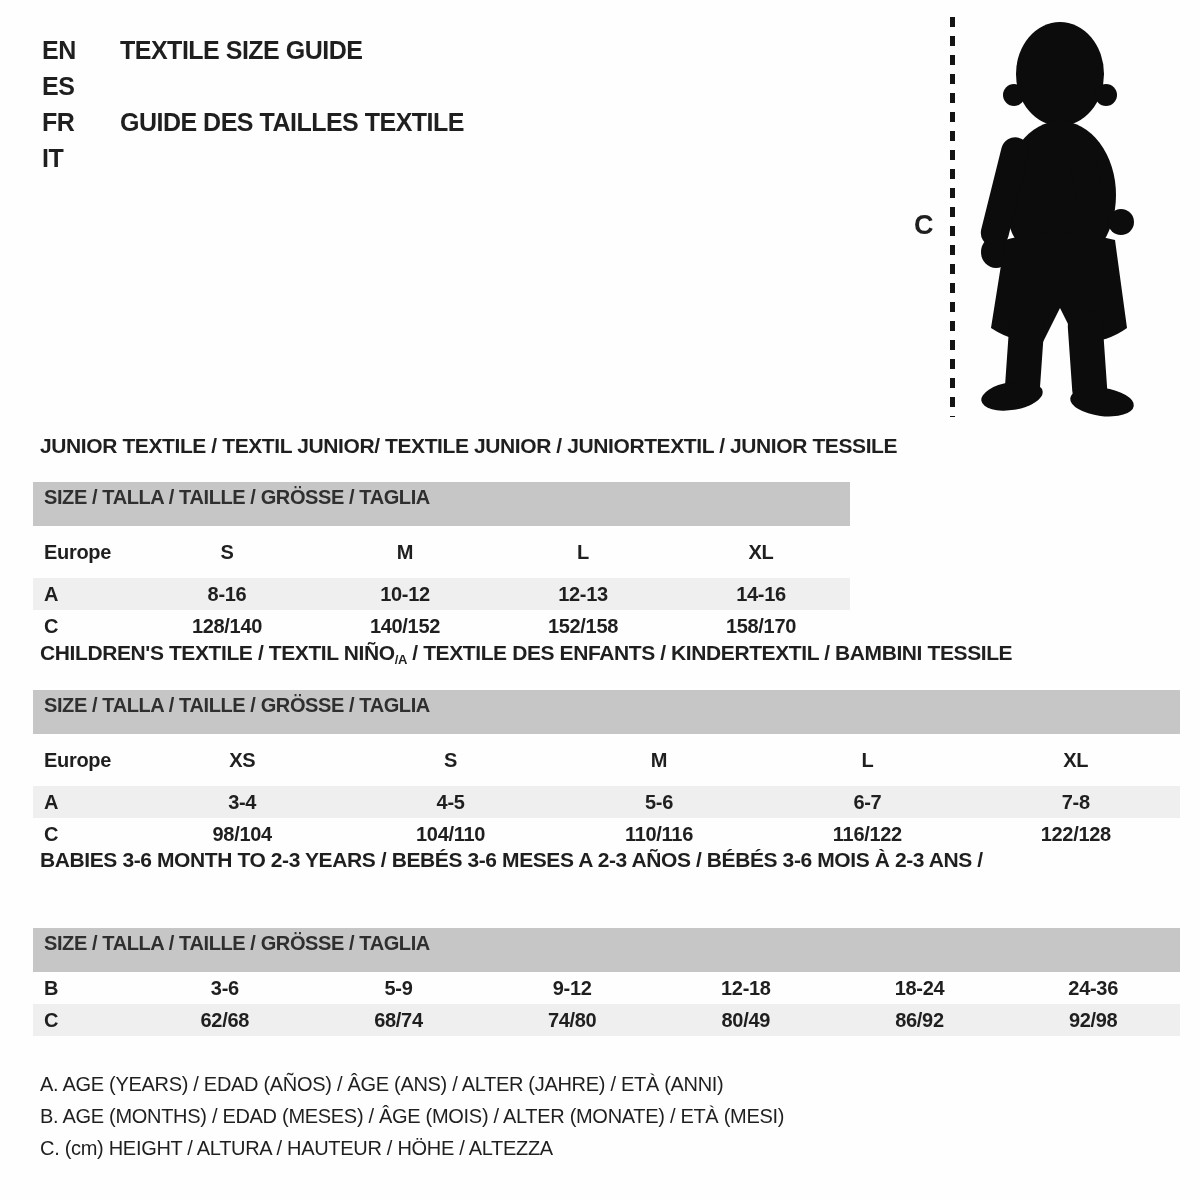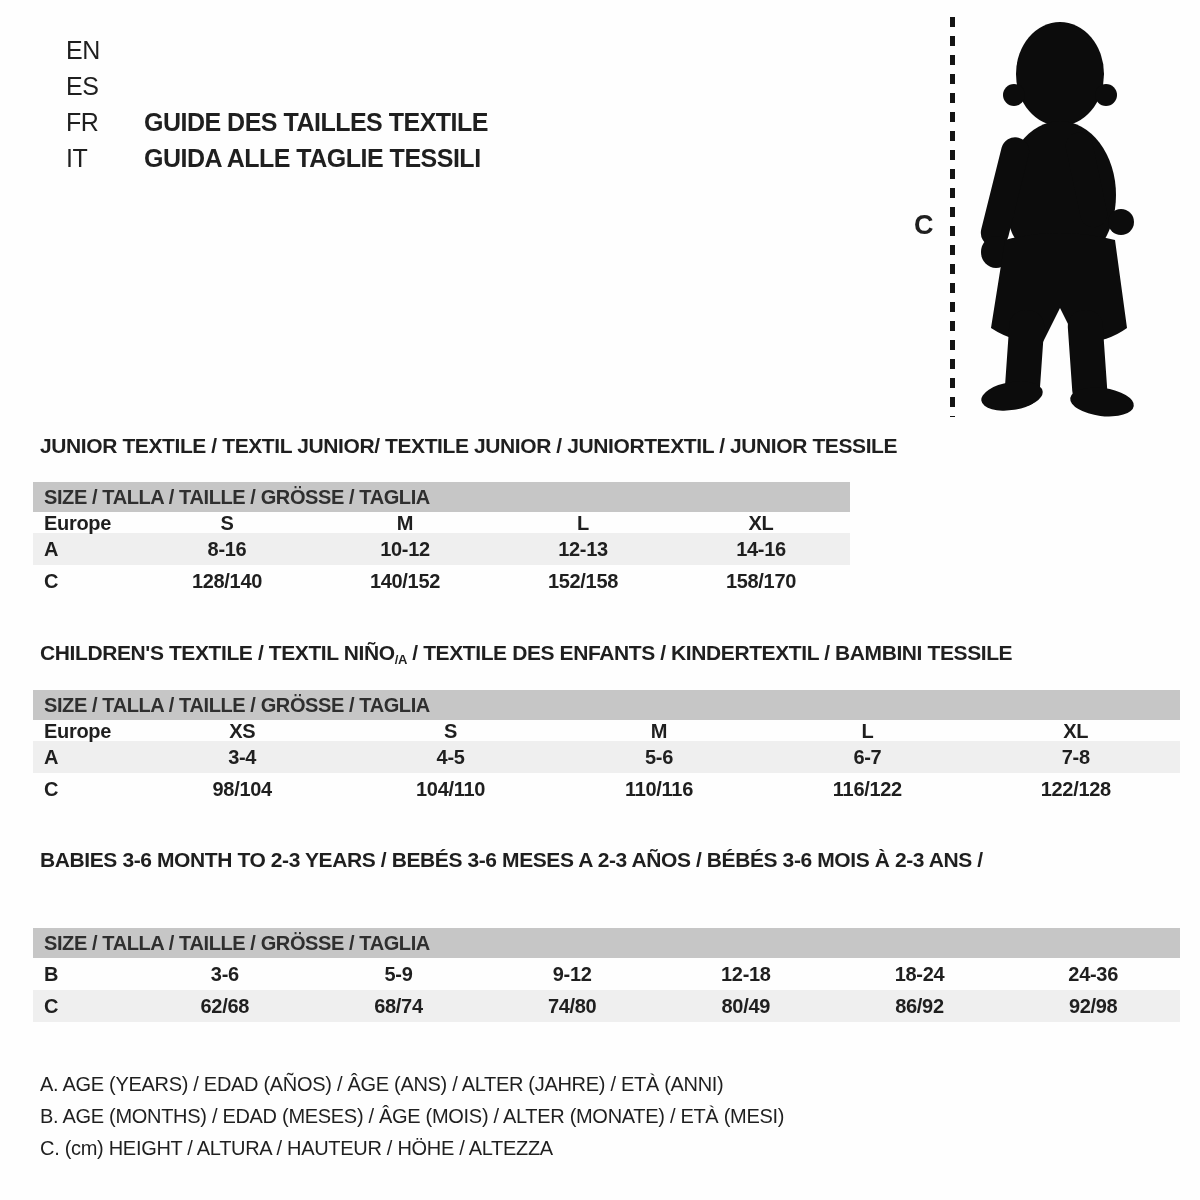--- a/index.html
+++ b/index.html
@@ -7,74 +7,74 @@
     position:relative;
     width:1200px;height:1200px;
     background:#fefefe;
     font-family:"Liberation Sans", sans-serif;
     color:#1f1f1f;
     overflow:hidden;
   }
   
   .lang-list{position:absolute;left:42px;top:32px;}
   .lang-row{display:flex;height:36px;align-items:center;}
-  .lang-code{width:78px;font-size:25px;font-weight:normal;letter-spacing:-0.5px;margin-left:24px;}
+  .lang-code{width:78px;font-size:25px;font-weight:bold;letter-spacing:-0.5px;}
   .lang-label{font-size:25px;font-weight:bold;letter-spacing:-0.5px;white-space:nowrap;}
   
   .figure{position:absolute;left:900px;top:0;width:260px;height:430px;}
   .height-label{position:absolute;left:14px;top:210px;font-size:27px;font-weight:bold;}
   .dashed-line{
     position:absolute;left:50px;top:17px;width:5px;height:400px;
     background:repeating-linear-gradient(to bottom,#141414 0 10px,transparent 10px 19px);
   }
   .silhouette{position:absolute;left:55px;top:12px;}
   
   .heading{
     position:absolute;left:40px;
     font-size:21px;font-weight:bold;letter-spacing:-0.4px;white-space:nowrap;
   }
   .heading .subscript{font-size:13px;position:relative;top:4px;}
   .heading.two-line{line-height:33px;}
   
   .table{position:absolute;left:33px;}
   .size-bar{
-    height:30px;line-height:30px;padding-left:11px;
+    height:44px;line-height:30px;padding-left:11px;
     font-size:20px;font-weight:bold;letter-spacing:-0.4px;color:#2f2f2f;
   }
   .grid{display:grid;align-items:center;}
   .table.junior   .grid{grid-template-columns:105px repeat(4,1fr);}
   .table.children .grid{grid-template-columns:105px repeat(5,1fr);}
   .table.babies   .grid{grid-template-columns:105px repeat(6,1fr);}
-  .row-header{height:21px;}
+  .row-header{height:52px;}
   .row-data{height:32px;}
   .cell{text-align:center;font-size:20px;font-weight:bold;letter-spacing:-0.3px;}
   .cell.rowlabel{text-align:left;padding-left:11px;}
   
   .footnotes{position:absolute;left:40px;top:1068px;}
   .footnote{font-size:20px;font-weight:normal;letter-spacing:-0.3px;height:32px;line-height:32px;white-space:nowrap;}
 </style>
 </head>
 <body>
 
 <div class="page">
 
   <div class="lang-list">
     <div class="lang-row">
       <span class="lang-code">EN</span>
+      <span class="lang-label">TEXTILE SIZE GUIDE</span>
     </div>
     <div class="lang-row">
       <span class="lang-code">ES</span>
     </div>
     <div class="lang-row">
       <span class="lang-code">FR</span>
       <span class="lang-label">GUIDE DES TAILLES TEXTILE</span>
     </div>
     <div class="lang-row">
       <span class="lang-code">IT</span>
-      <span class="lang-label">GUIDA ALLE TAGLIE TESSILI</span>
     </div>
   </div>
 
   <div class="figure">
     <span class="height-label">C</span>
     <div class="dashed-line"></div>
     <svg class="silhouette" width="200" height="408" viewBox="0 0 200 408" xmlns="http://www.w3.org/2000/svg">
       <g fill="#0c0c0c">
 
         <ellipse cx="105" cy="62" rx="44" ry="52"></ellipse>

